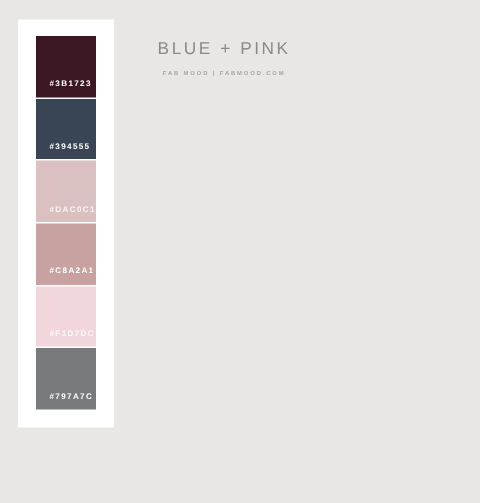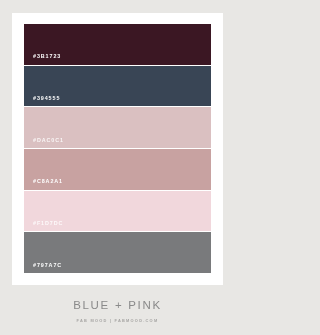--- a/index.html
+++ b/index.html
@@ -12,21 +12,21 @@
     background: #e8e7e4;
     font-family: "Liberation Sans", sans-serif;
     overflow: hidden;
   }
   .poster {
     width: 235px;
     height: 236px;
     box-sizing: border-box;
     padding: 13px 12px 12px 12px;
     display: flex;
-    flex-direction: column;
+    flex-direction: row;
   }
   .card {
     background: #ffffff;
     flex: 0 0 auto;
     height: 272px;
     box-sizing: border-box;
     padding: 10px 12px 12px 12px;
     display: flex;
     flex-direction: column;
   }

